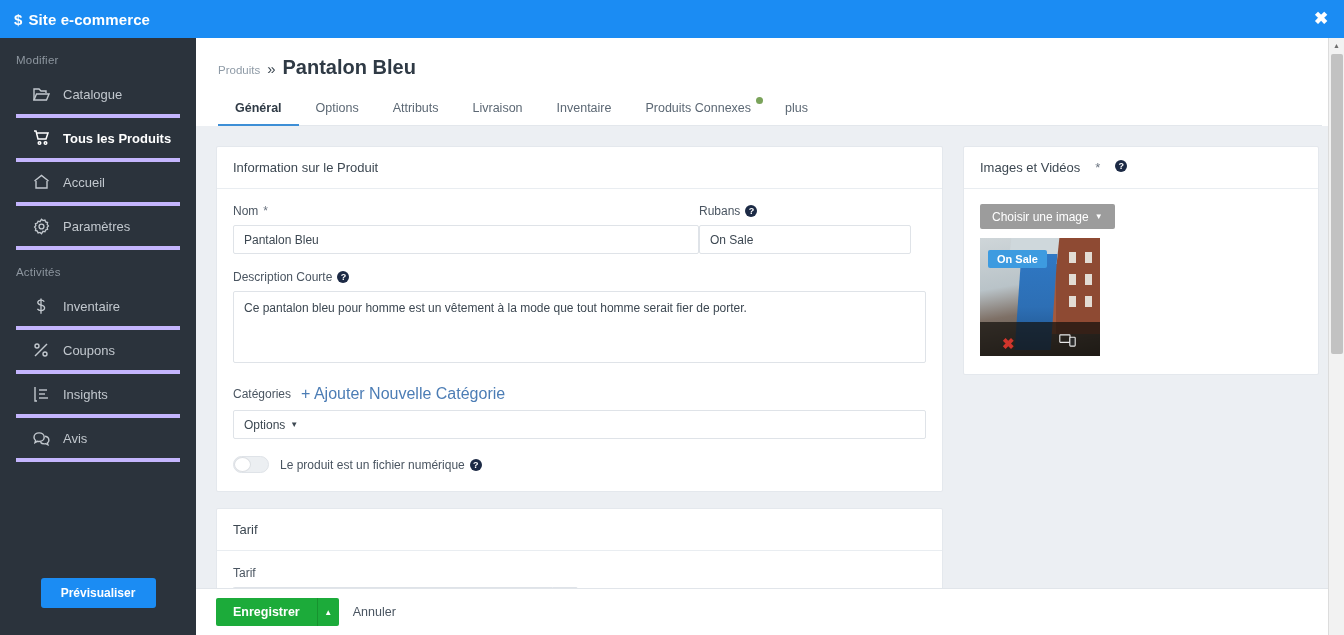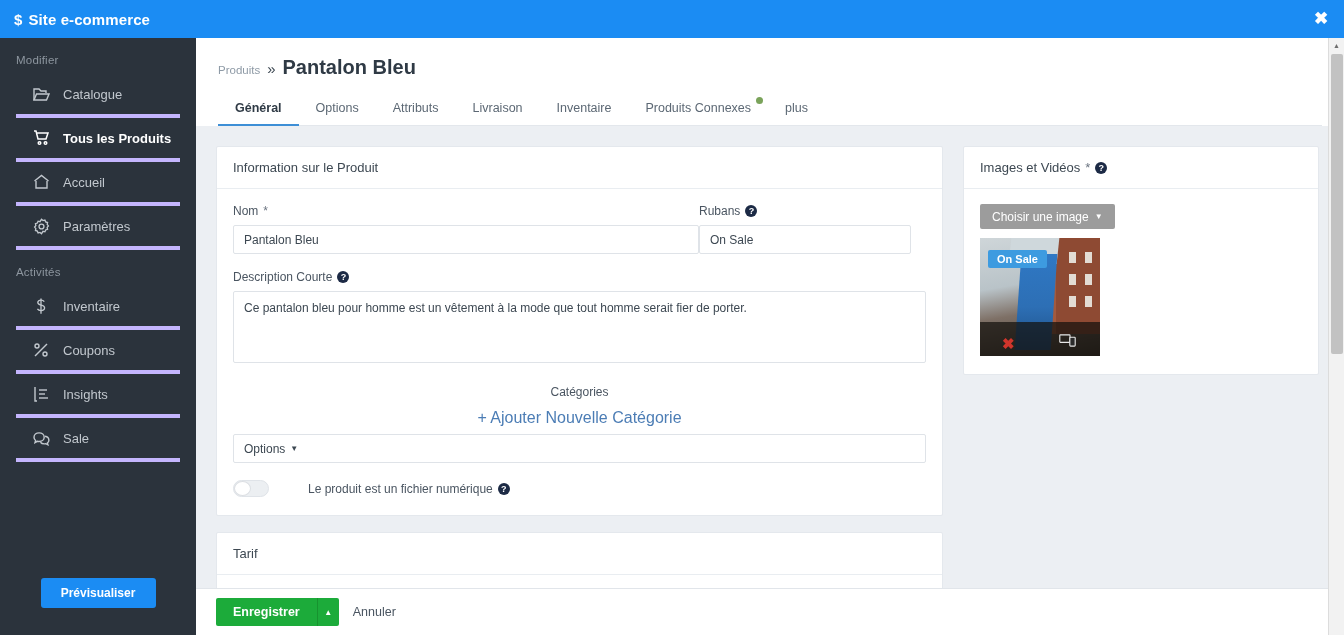--- a/index.html
+++ b/index.html
@@ -122,21 +122,21 @@
   .row2 .c1 { flex: 0 0 466px; }
   .row2 .c2 { flex: 0 0 212px; }
 
   .ta {
     width: 100%; height: 72px; border: 1px solid #dfe3e8; border-radius: 2px;
     padding: 8px 10px; font-size: 12px; color: #3d4852; resize: none;
     background: #fff; line-height: 1.4;
     font-family: "Liberation Sans", sans-serif;
   }
 
-  .cat-head { display: flex; align-items: center; gap: 10px; margin: 18px 0 7px 0; flex-direction: column; }
+  .cat-head { display: flex; align-items: center; gap: 10px; margin: 18px 0 7px 0; }
   .cat-head .lbl { font-size: 12px; color: #4a5561; }
   .add-cat { font-size: 16px; color: #4c7db5; cursor: pointer; }
   .select-box {
     width: 100%; height: 29px; border: 1px solid #dfe3e8; border-radius: 2px;
     display: flex; align-items: center; padding: 0 10px; gap: 5px;
     font-size: 12px; color: #3d4852; background: #fff; cursor: pointer;
   }
   .caret-dn { font-size: 8px; color: #3d4852; }
 
   .toggle-row { display: flex; align-items: center; gap: 11px; margin-top: 17px; }
@@ -146,21 +146,21 @@
     position: relative; cursor: pointer; flex: 0 0 36px;
   }
   .toggle .knob {
     position: absolute; top: 0px; left: 0px;
     width: 17px; height: 15px; border-radius: 50%;
     background: #fff; border: 1px solid #dcdfe3;
   }
   .toggle.on { background: #19aa32; border-color: #19aa32; }
   .toggle.on .knob { left: auto; right: 0px; border-color: #d2d5d8; }
   .toggle-lbl { font-size: 12px; color: #4a5561; display: flex;
-    align-items: center; gap: 5px; margin-left: 28px; }
+    align-items: center; gap: 5px; }
 
   .price-row { display: flex; align-items: center; gap: 17px; }
   .price-input-wrap { display: flex; width: 345px; }
   .price-input-wrap .inp {
     border-right: none; border-radius: 2px 0 0 2px;
     text-decoration: line-through; color: #3d4852;
   }
   .cur-addon {
     width: 26px; flex: 0 0 26px; height: 29px;
     border: 1px solid #dfe3e8; border-left: 1px solid #dfe3e8;
@@ -338,21 +338,21 @@
     <span class="lbl">Insights</span>
   </div>
 
   <div class="side-item">
     <span class="ico">
       <svg width="17" height="15" viewBox="0 0 17 15" fill="none" stroke="#c2c8ce" stroke-width="1.4">
         <path d="M1 6.2c0-2.4 2.3-4.3 5.1-4.3s5.1 1.9 5.1 4.3-2.3 4.3-5.1 4.3c-.6 0-1.2-.1-1.7-.2L2 11.6l.6-2.1C1.6 8.7 1 7.5 1 6.2z"></path>
         <path d="M12 5.3c2.2.4 3.9 2 3.9 3.9 0 1.1-.6 2.1-1.5 2.8l.5 1.8-2.2-1.1c-.5.1-1 .2-1.5.2-1.6 0-3-.7-3.8-1.7"></path>
       </svg>
     </span>
-    <span class="lbl">Sale</span>
+    <span class="lbl">Avis</span>
   </div>
 
   <div class="preview-wrap">
     <button class="preview-btn">Prévisualiser</button>
   </div>
 </div>
 
 <div class="main">
 
   <div class="main-head">
@@ -467,21 +467,21 @@
             <span class="star">*</span>
           </div>
         </div>
       </div>
 
     </div>
 
     <div class="col-right">
       <div class="card">
         <div class="card-head">
-          <span style="display:inline-flex;align-items:center;gap:5px">
+          <span style="display:inline-flex;gap:15px">
             <span>Images et Vidéos</span>
             <span class="req">*</span>
             <span class="help">?</span>
           </span>
         </div>
         <div class="card-body">
           <button class="choose-btn">
             <span>Choisir une image</span>
             <span style="font-size:8px">▼</span>
           </button>

